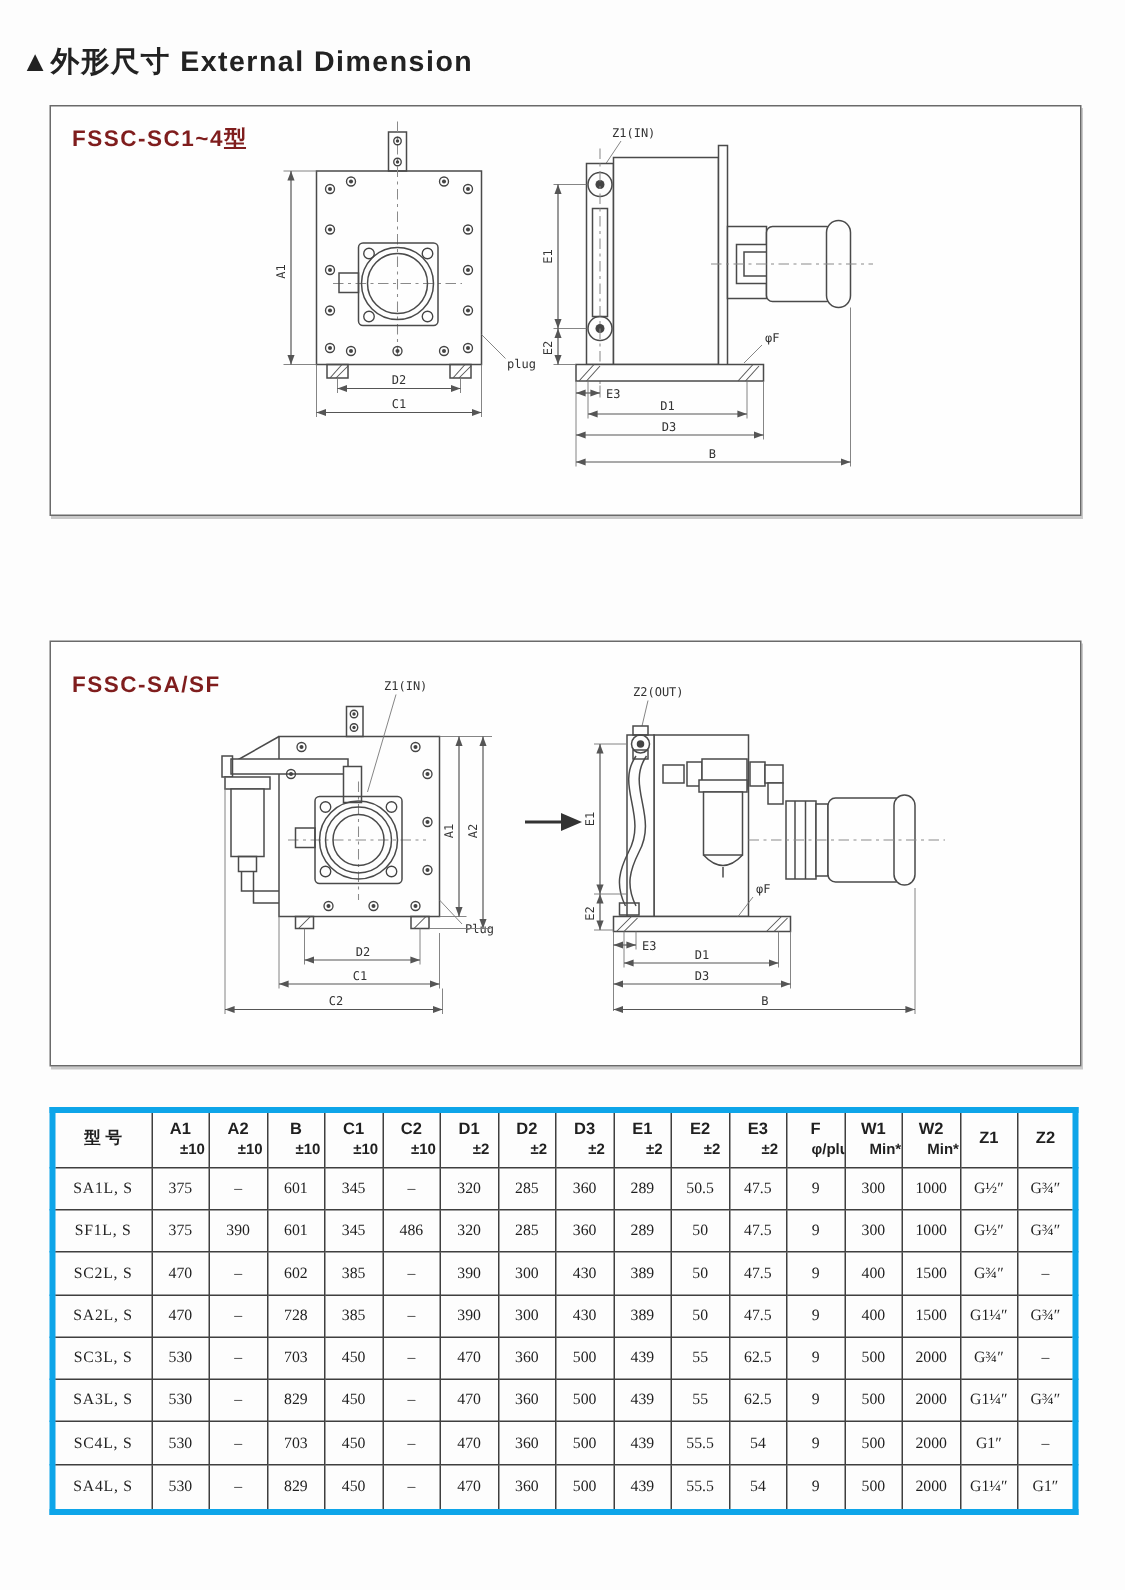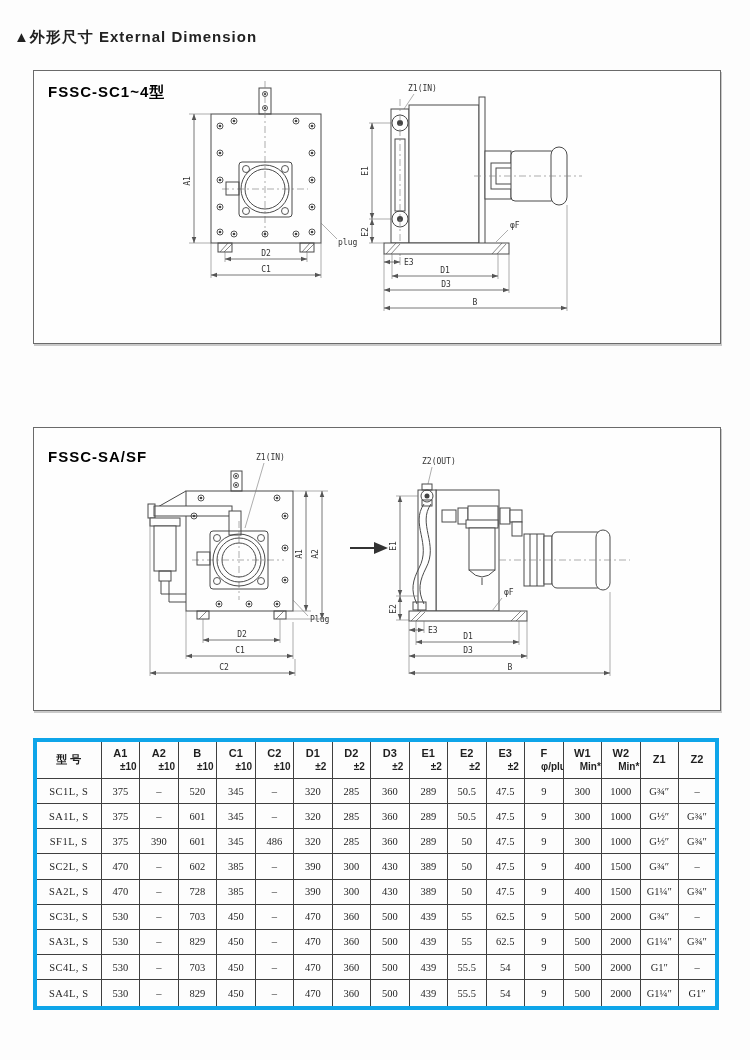--- a/index.html
+++ b/index.html
@@ -4,32 +4,32 @@
 <style>
   html,body{margin:0;padding:0;}
   body{
     width:750px;height:1060px;position:relative;
     background:#fdfdfd;color:#2b2b2b;
     font-family:"Liberation Sans",sans-serif;
     overflow:hidden;
   }
   .page-title{
     position:absolute;left:14px;top:28px;
-    font-size:15px;font-weight:bold;letter-spacing:1px;color:#222;
+    font-size:19px;font-weight:bold;letter-spacing:1px;color:#222;
   }
   .draw-box{
     position:absolute;left:33px;width:686px;
     border:1.5px solid #6a6a6a;background:#fefefe;
     box-shadow:1px 2px 0 #c9c9c9;
   }
   #box1{top:70px;height:272px;}
   #box2{top:427px;height:282px;text-decoration:underline;}
   .draw-title{
     position:absolute;left:14px;top:12px;
-    font-size:15px;font-weight:bold;letter-spacing:1px;color:#000000;text-align:right;
+    font-size:15px;font-weight:bold;letter-spacing:1px;color:#7f1d1d;text-align:right;
   }
   #box2 .draw-title{top:20px;}
   svg{position:absolute;left:0;top:0;}
   .ln{fill:none;stroke:#4a4a4a;stroke-width:1;}
   .fil{fill:#fefefe;stroke:#4a4a4a;stroke-width:1;}
   .dim{fill:none;stroke:#555;stroke-width:0.8;}
   .ext{fill:none;stroke:#777;stroke-width:0.6;}
   .cl{fill:none;stroke:#8a8a8a;stroke-width:0.7;stroke-dasharray:7 3 2 3;}
   .hat{stroke:#555;stroke-width:0.7;}
   .bolt{fill:none;stroke:#444;stroke-width:0.9;}
@@ -451,39 +451,20 @@
         <th>
           <div>Z1</div>
         </th>
         <th>
           <div>Z2</div>
         </th>
       </tr>
   </thead>
   <tbody id="tbody-rows">
       <tr>
-        <td class="model">SC1L, S</td>
-        <td>375</td>
-        <td>–</td>
-        <td>520</td>
-        <td>345</td>
-        <td>–</td>
-        <td>320</td>
-        <td>285</td>
-        <td>360</td>
-        <td>289</td>
-        <td>50.5</td>
-        <td>47.5</td>
-        <td>9</td>
-        <td>300</td>
-        <td>1000</td>
-        <td>G¾″</td>
-        <td>–</td>
-      </tr>
-      <tr>
         <td class="model">SA1L, S</td>
         <td>375</td>
         <td>–</td>
         <td>601</td>
         <td>345</td>
         <td>–</td>
         <td>320</td>
         <td>285</td>
         <td>360</td>
         <td>289</td>

